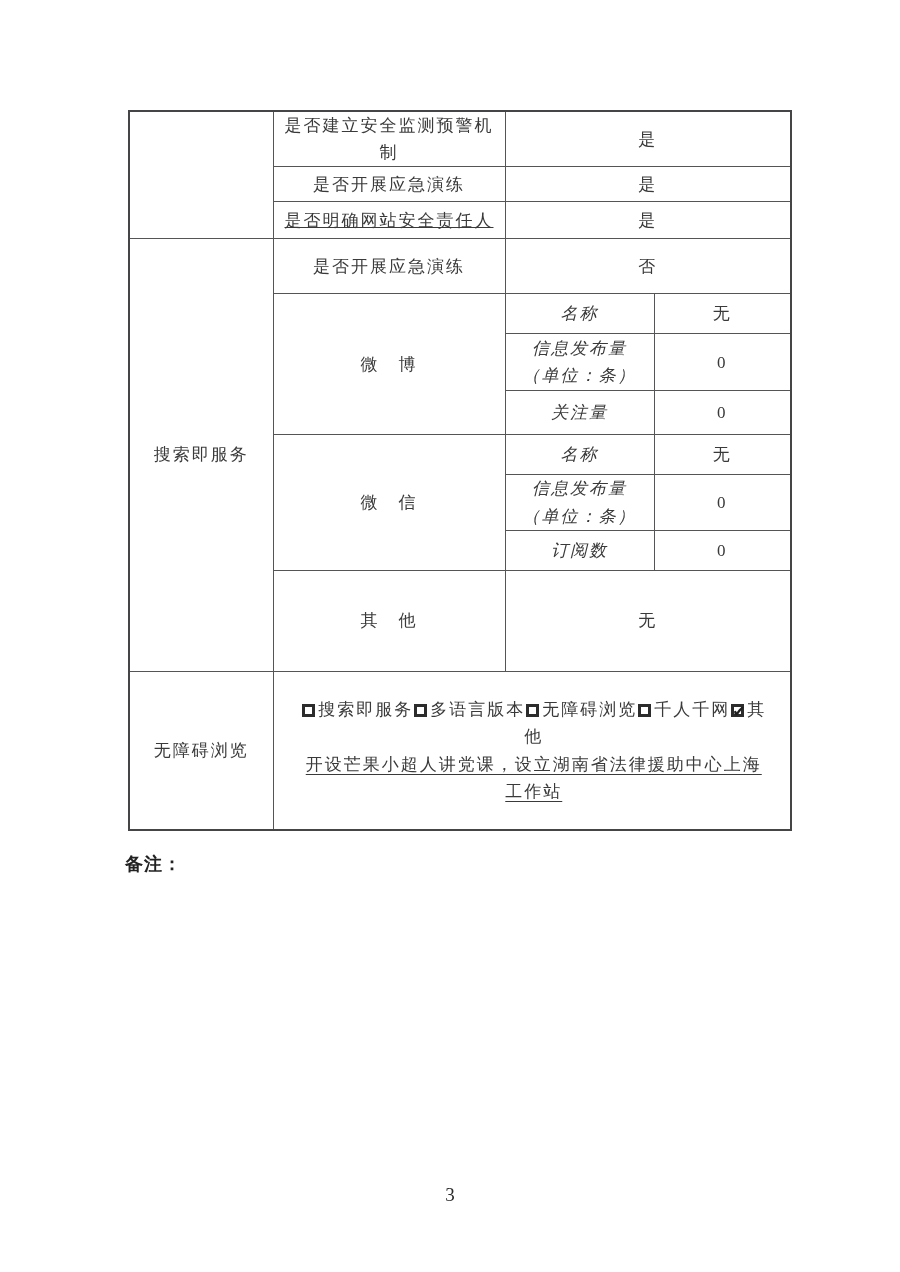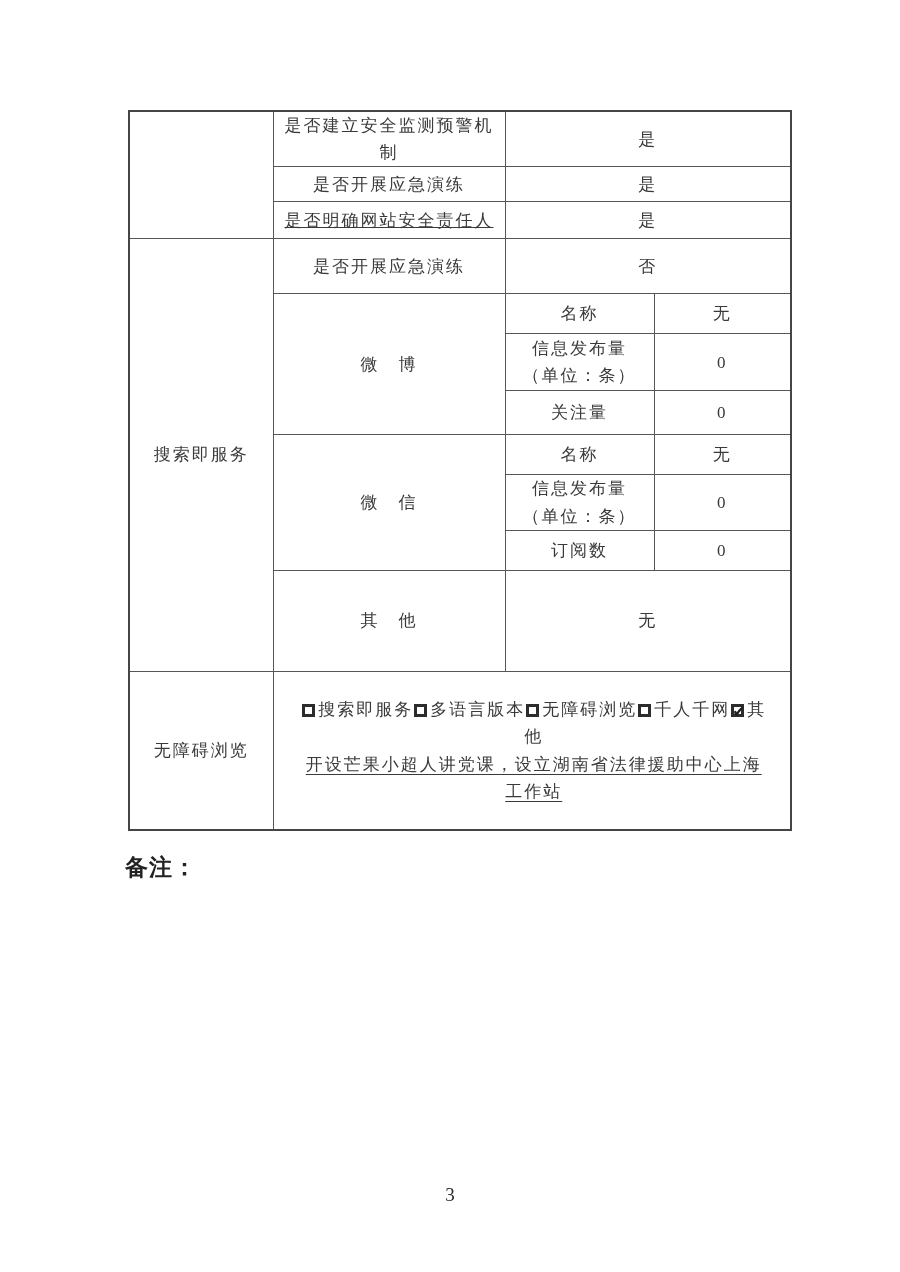--- a/index.html
+++ b/index.html
@@ -43,21 +43,21 @@
   tr.r5  { height: 40px; }
   tr.r6  { height: 57px; }
   tr.r7  { height: 44px; }
   tr.r8  { height: 40px; }
   tr.r9  { height: 55px; }
   tr.r10 { height: 40px; }
   tr.r11 { height: 101px; padding-left: 36px; }
   tr.r12 { height: 159px; }
   td.qcell { padding: 0 10px; letter-spacing: 3px; }
   td.qcell.tight { padding: 0 2px; letter-spacing: 2px; text-decoration: underline; }
-  td.subq { padding: 0 12px; }
+  td.subq { padding: 0 12px; font-style: italic; }
   td.innov-content {
     text-align: left;
     vertical-align: middle;
     padding: 6px 22px 6px 26px;
     letter-spacing: 2.5px;
     line-height: 1.95;
   }
   .cb {
     display: inline-block;
     position: relative;
@@ -80,21 +80,21 @@
     font-family: "DejaVu Sans", sans-serif;
   }
   .detail {
     text-decoration: underline;
     text-underline-offset: 4px;
   }
   .remark {
     position: absolute;
     left: 125px;
     top: 852px;
-    font-size: 23px;
+    font-size: 18px;
     font-weight: bold;
     letter-spacing: 1px;
     color: #222222;
   }
   .page-number {
     position: absolute;
     left: 0;
     top: 1184px;
     width: 100%;
     text-align: center;

